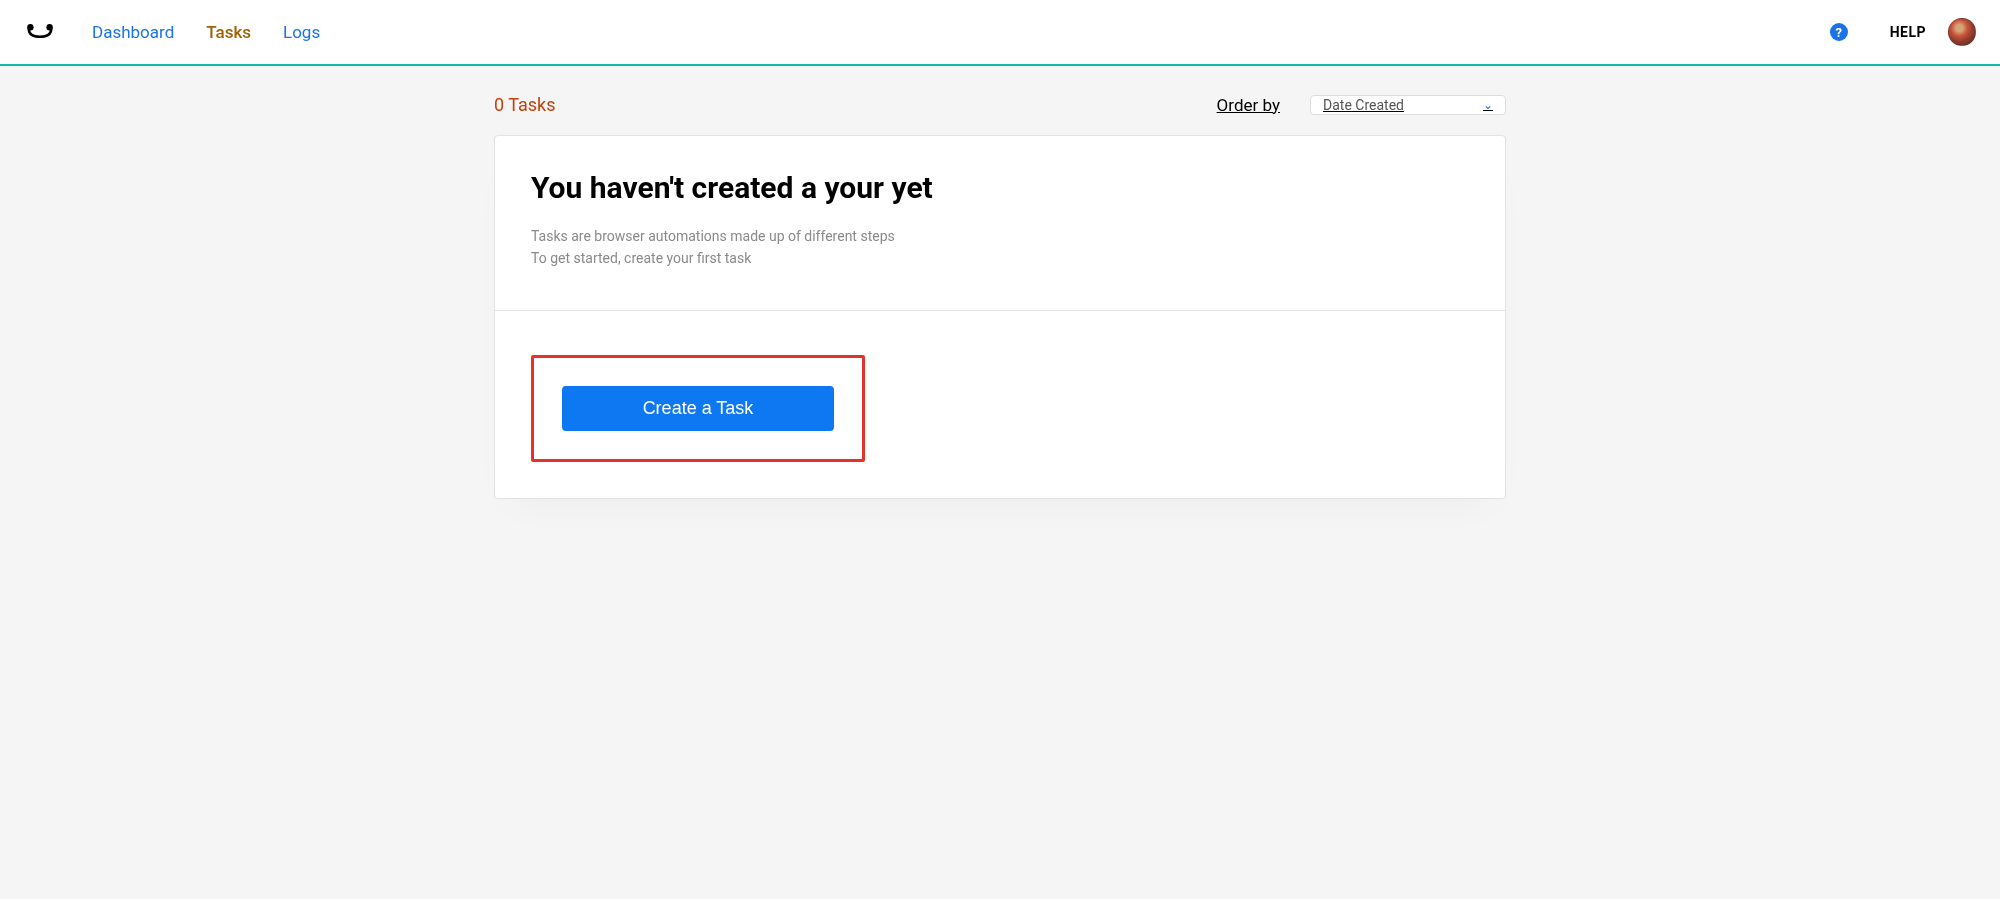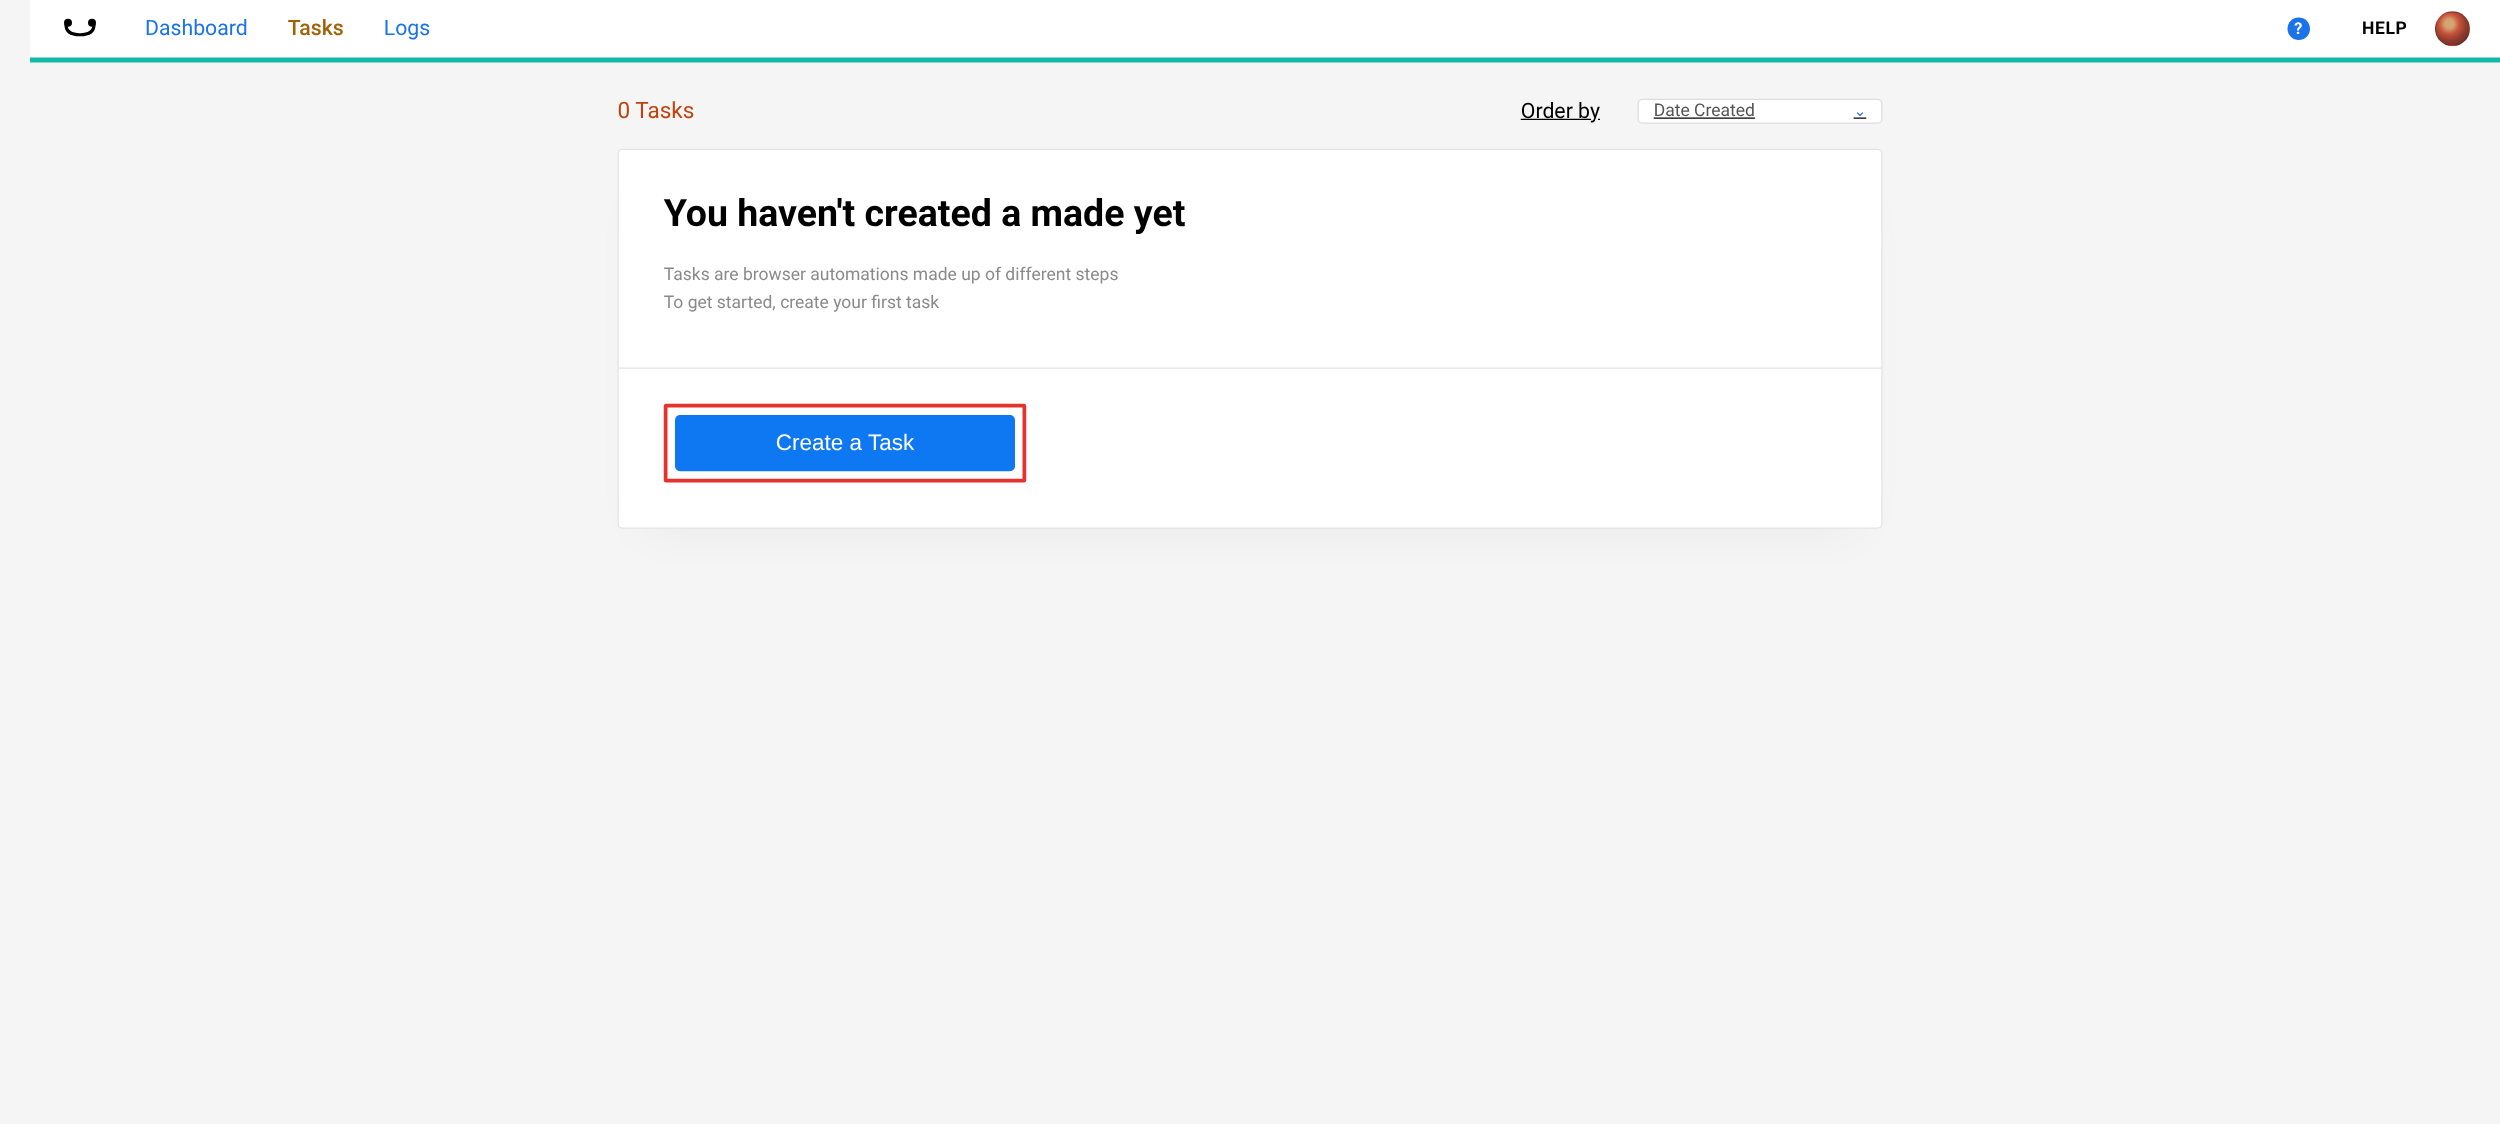--- a/index.html
+++ b/index.html
@@ -7,27 +7,26 @@
       padding: 0;
       box-sizing: border-box;
     }
     body {
       font-family: -apple-system, BlinkMacSystemFont, "Segoe UI", Roboto, Helvetica, Arial, sans-serif;
       background: #f5f5f5;
       color: #000;
     }
     .header {
       background: #fff;
-      border-bottom: 4px solid #14b8a6;
+      border-bottom: 2px solid #14b8a6;
       display: flex;
       align-items: center;
       justify-content: space-between;
       padding: 0 24px;
-      height: 50px;
-      margin-left: 24px;
+      height: 66px;
     }
     .header-left {
       display: flex;
       align-items: center;
       gap: 36px;
     }
     .logo {
       display: flex;
       align-items: center;
       justify-content: center;
@@ -160,22 +159,23 @@
       font-size: 14px;
       color: #8a8a8a;
       line-height: 1.6;
     }
     .card-footer {
       padding: 28px 36px 36px;
     }
     .highlight-box {
       display: inline-block;
       border: 3px solid #e5322d;
-      padding: 6px;
+      padding: 28px;
       border-radius: 2px;
+      margin-top: 16px;
     }
     .create-btn {
       background: #0d78f2;
       color: #fff;
       border: none;
       border-radius: 4px;
       font-size: 18px;
       padding: 12px 0;
       width: 272px;
       cursor: pointer;
@@ -216,21 +216,21 @@
       <span class="order-by-label">Order by</span>
       <div class="order-select">
         <span class="order-select-value">Date Created</span>
         <span class="order-select-chevron">⌄</span>
       </div>
     </div>
   </div>
 
   <div class="card">
     <div class="card-body">
-      <h1 class="card-title">You haven't created a made yet</h1>
+      <h1 class="card-title">You haven't created a your yet</h1>
       <p class="card-desc">
         <span>Tasks are browser automations made up of different steps</span><br>
         <span>To get started, create your first task</span>
       </p>
     </div>
     <div class="card-footer">
       <div class="highlight-box">
         <button class="create-btn">Create a Task</button>
       </div>
     </div>

